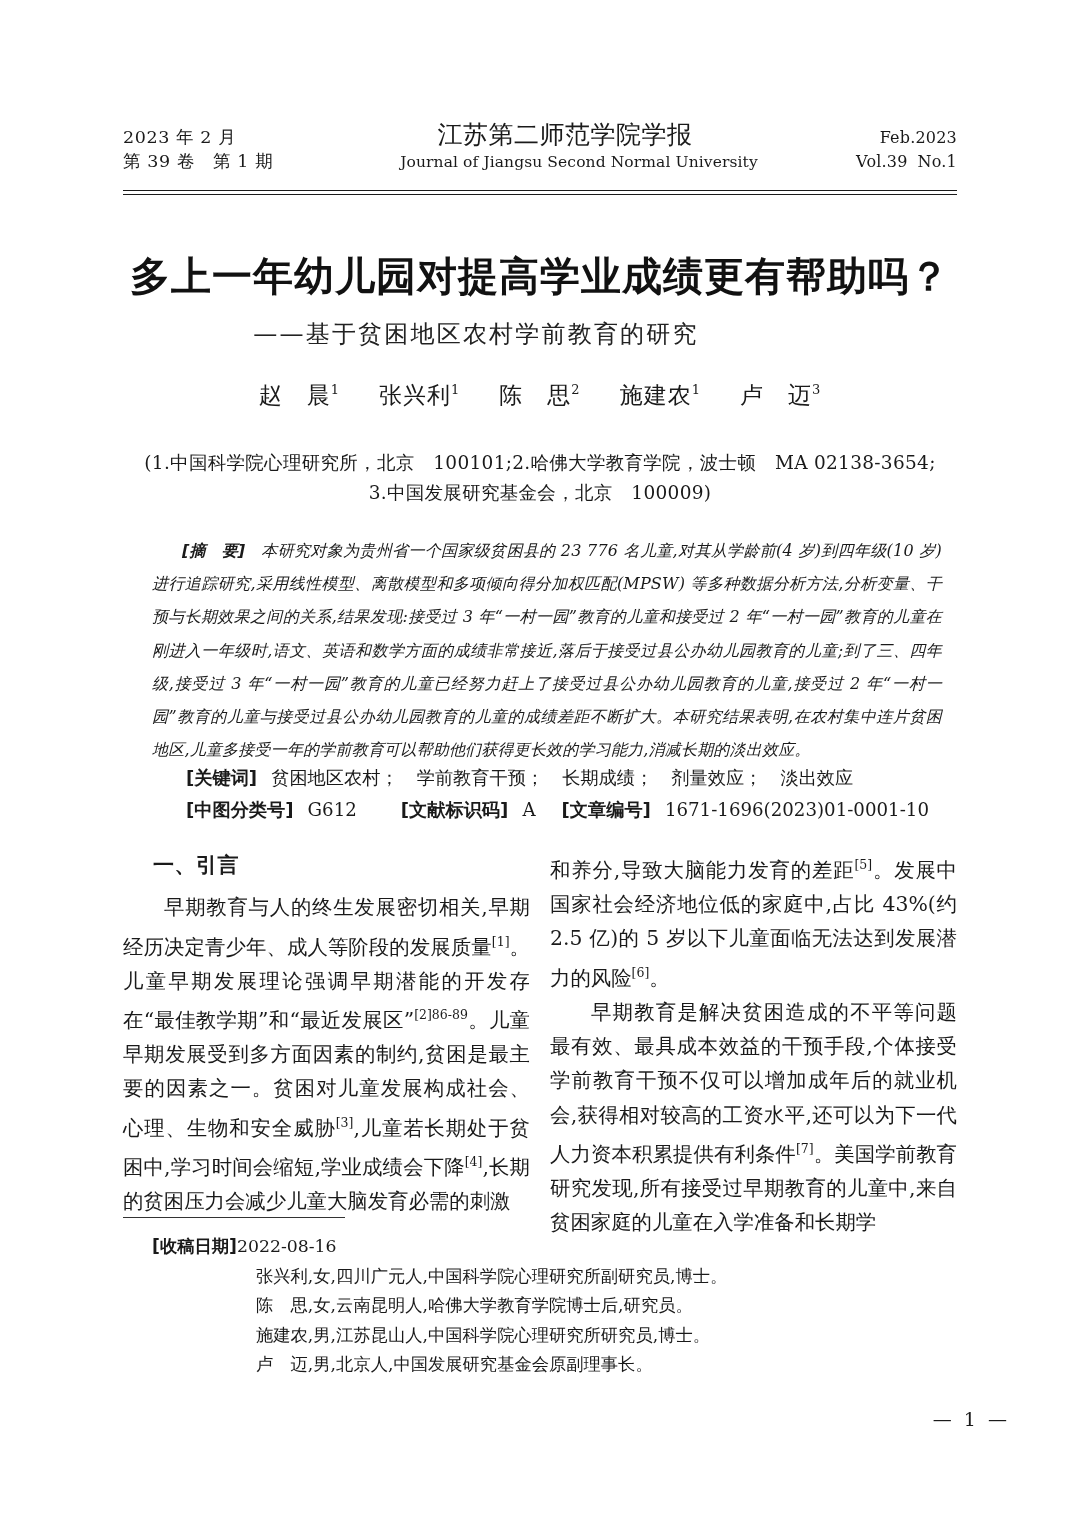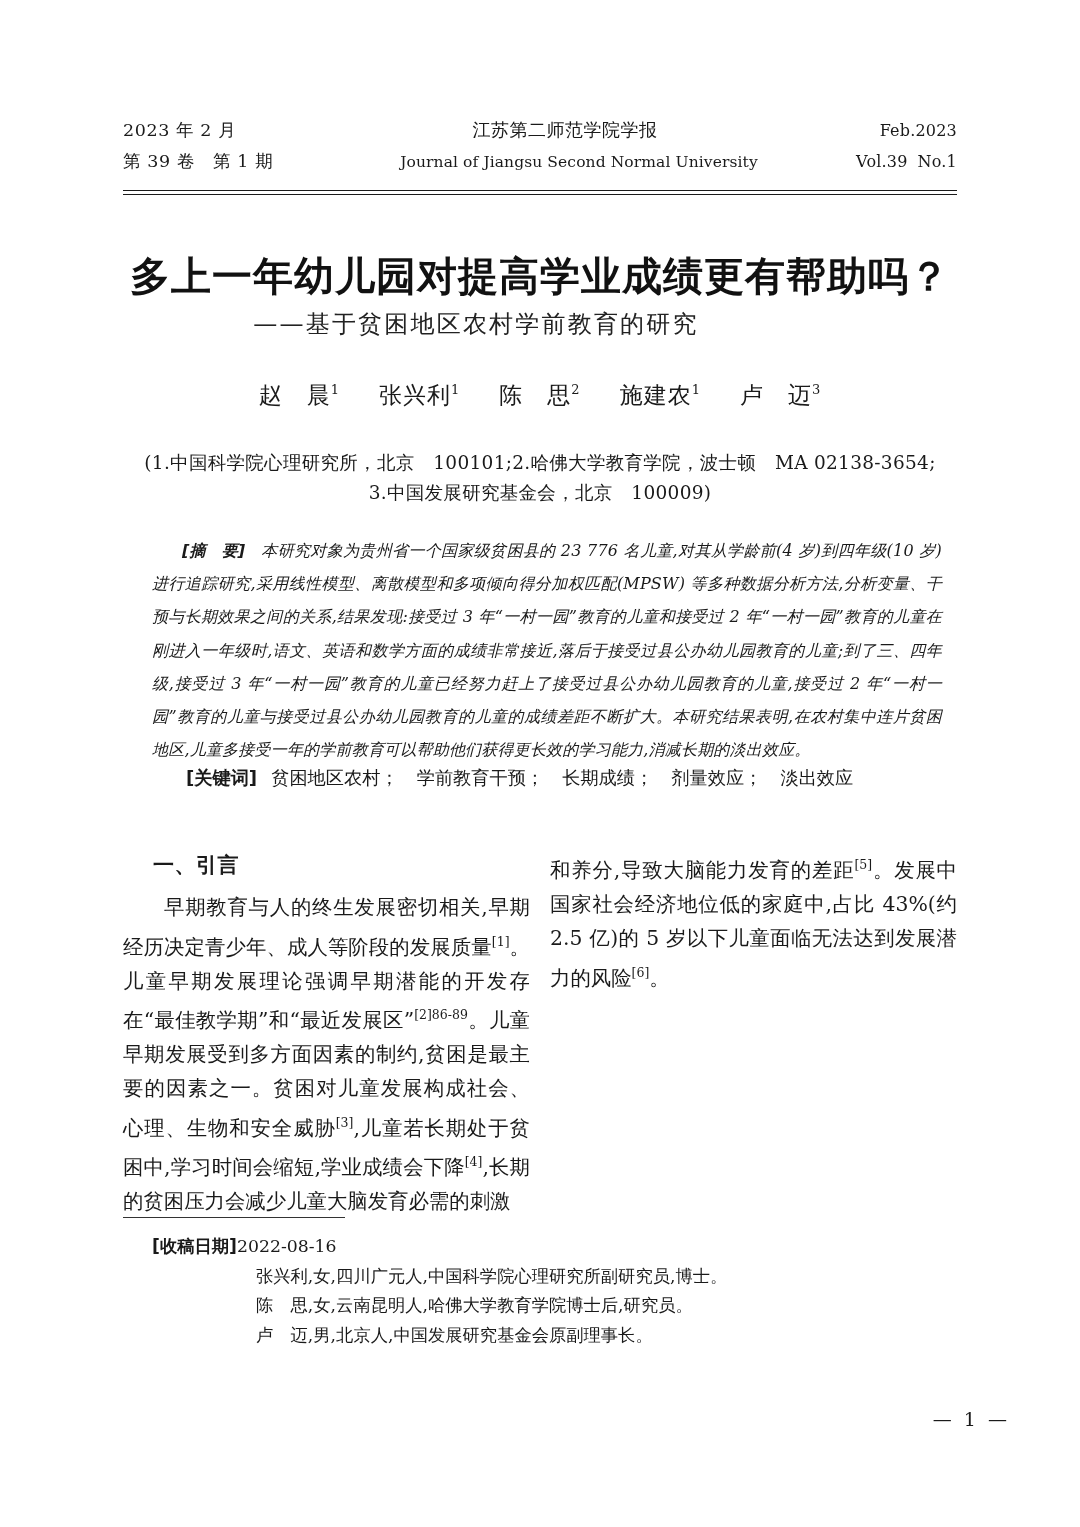--- a/index.html
+++ b/index.html
@@ -43,21 +43,21 @@
     letter-spacing: .6px;
     white-space: nowrap;
     font-family: "DejaVu Serif", "Liberation Serif", serif;
   }
   .mh-center {
     flex: 1;
     text-align: center;
     white-space: nowrap;
   }
   .mh-center .cn {
-    font-size: 18px;
+    font-size: 25px;
     letter-spacing: .5px;
     font-family: "DejaVu Serif", "Liberation Serif", serif;
   }
   .mh-center .en {
     font-size: 15.5px;
     letter-spacing: .1px;
     font-family: "DejaVu Serif", "Liberation Serif", serif;
     margin-left: 28px;
   }
   .mh-right {
@@ -89,21 +89,21 @@
     text-align: center;
     font-size: 40px;
     font-weight: bold;
     letter-spacing: 1px;
     font-family: "DejaVu Sans", "Liberation Sans", sans-serif;
     color: #111;
   }
   .subtitle {
     position: absolute;
     left: 0;
-    top: 308px;
+    top: 318px;
     width: 952px;
     text-align: center;
     font-size: 24px;
     letter-spacing: 2.2px;
     font-family: "DejaVu Serif", "Liberation Serif", serif;
     color: #222;
   }
   .authors {
     position: absolute;
     left: 0;
@@ -282,38 +282,43 @@
   </div>
 
   <div class="abstract">
     <span class="ab-indent"></span><span class="lbl">[摘　要]</span><span class="ab-gap"></span><span>本研究对象为贵州省一个国家级贫困县的 23 776 名儿童,对其从学龄前(4 岁)到四年级(10 岁)进行追踪研究,采用线性模型、离散模型和多项倾向得分加权匹配(MPSW) 等多种数据分析方法,分析变量、干预与长期效果之间的关系,结果发现:接受过 3 年“一村一园”教育的儿童和接受过 2 年“一村一园”教育的儿童在刚进入一年级时,语文、英语和数学方面的成绩非常接近,落后于接受过县公办幼儿园教育的儿童;到了三、四年级,接受过 3 年“一村一园”教育的儿童已经努力赶上了接受过县公办幼儿园教育的儿童,接受过 2 年“一村一园”教育的儿童与接受过县公办幼儿园教育的儿童的成绩差距不断扩大。本研究结果表明,在农村集中连片贫困地区,儿童多接受一年的学前教育可以帮助他们获得更长效的学习能力,消减长期的淡出效应。</span>
   </div>
 
   <div class="kw-block">
     <div>
       <span class="lbl">[关键词]</span><span class="g1"></span><span>贫困地区农村；　学前教育干预；　长期成绩；　剂量效应；　淡出效应</span>
     </div>
+    <div>
+      <span class="lbl">[中图分类号]</span><span class="g1"></span><span>G612</span><span class="g2"></span><span class="lbl">[文献标识码]</span><span class="g1"></span><span>A</span><span class="g3"></span><span class="lbl">[文章编号]</span><span class="g1"></span><span>1671-1696(2023)01-0001-10</span>
+    </div>
   </div>
 
   <div class="cols">
 
     <div class="col col-left">
       <div class="sec-head">一、引言</div>
       <p class="para"><span>早期教育与人的终生发展密切相关,早期经历决定青少年、成人等阶段的发展质量</span><sup>[1]</sup><span>。儿童早期发展理论强调早期潜能的开发存在“最佳教学期”和“最近发展区”</span><sup>[2]86-89</sup><span>。儿童早期发展受到多方面因素的制约,贫困是最主要的因素之一。贫困对儿童发展构成社会、心理、生物和安全威胁</span><sup>[3]</sup><span>,儿童若长期处于贫困中,学习时间会缩短,学业成绩会下降</span><sup>[4]</sup><span>,长期的贫困压力会减少儿童大脑发育必需的刺激</span></p>
     </div>
 
     <div class="col col-right">
       <p class="para cont"><span>和养分,导致大脑能力发育的差距</span><sup>[5]</sup><span>。发展中国家社会经济地位低的家庭中,占比 43%(约 2.5 亿)的 5 岁以下儿童面临无法达到发展潜力的风险</span><sup>[6]</sup><span>。</span></p>
+      <p class="para"><span>早期教育是解决贫困造成的不平等问题最有效、最具成本效益的干预手段,个体接受学前教育干预不仅可以增加成年后的就业机会,获得相对较高的工资水平,还可以为下一代人力资本积累提供有利条件</span><sup>[7]</sup><span>。美国学前教育研究发现,所有接受过早期教育的儿童中,来自贫困家庭的儿童在入学准备和长期学</span></p>
     </div>
 
   </div>
 
   <div class="fn-rule"></div>
   <div class="footnotes">
     <div class="fn-line"><span class="lbl">[收稿日期]</span><span>2022-08-16</span></div>
     <div class="fn-sub"><span>张兴利,女,四川广元人,中国科学院心理研究所副研究员,博士。</span></div>
     <div class="fn-sub"><span>陈　思,女,云南昆明人,哈佛大学教育学院博士后,研究员。</span></div>
+    <div class="fn-sub"><span>施建农,男,江苏昆山人,中国科学院心理研究所研究员,博士。</span></div>
     <div class="fn-sub"><span>卢　迈,男,北京人,中国发展研究基金会原副理事长。</span></div>
   </div>
 
   <div class="folio">— 1 —</div>
 
 </div>
 
 </body></html>

